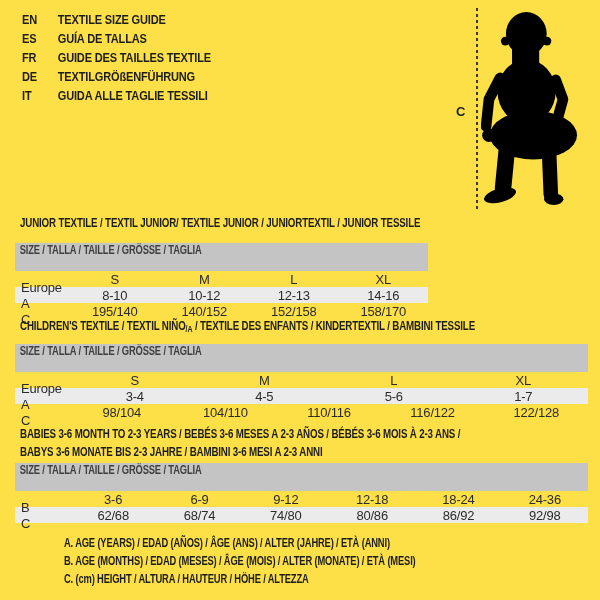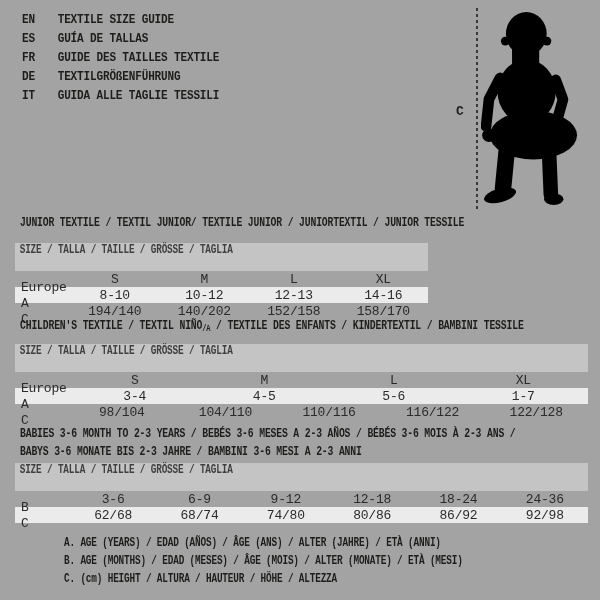--- a/index.html
+++ b/index.html
@@ -1,17 +1,17 @@
 <!DOCTYPE html>
 <html><head>
 <meta charset="utf-8">
 <style>
   html,body{margin:0;padding:0;background:#fff;}
-  .page{position:relative;width:600px;height:600px;background:#a3a3a3;
-        font-family:Liberation Mono, monospace;color:#1d1d1b;overflow:hidden;}
+  .page{position:relative;width:600px;height:600px;background:#fde047;
+        font-family:Liberation Sans, sans-serif;color:#1d1d1b;overflow:hidden;}
 
   
   .lang-block{position:absolute;left:22px;top:12px;}
   .lang-row{height:19px;display:flex;font-weight:bold;font-size:13px;
             letter-spacing:-0.2px;transform:scaleX(0.85);transform-origin:left top;}
   .lang-code{width:42px;}
 
   
   .figure{position:absolute;left:450px;top:6px;width:140px;height:210px;}
   .c-label{position:absolute;left:6px;top:98px;font-size:13px;font-weight:bold;}
@@ -109,22 +109,22 @@
         </div>
         <div class="trow shaded">
           <span class="cell-label">A</span>
           <span class="cell">8-10</span>
           <span class="cell">10-12</span>
           <span class="cell">12-13</span>
           <span class="cell">14-16</span>
         </div>
         <div class="trow">
           <span class="cell-label">C</span>
-          <span class="cell">194/140</span>
-          <span class="cell">140/202</span>
+          <span class="cell">195/140</span>
+          <span class="cell">140/152</span>
           <span class="cell">152/158</span>
           <span class="cell">158/170</span>
         </div>
       </div>
   </div>
 
   <div class="title t1"><span>CHILDREN'S TEXTILE / TEXTIL NIÑO</span><span class="sub">/A</span><span> / TEXTILE DES ENFANTS / KINDERTEXTIL / BAMBINI TESSILE</span></div>
   <div class="table pos1">
     <div class="bar">
       <span class="bar-text">SIZE / TALLA / TAILLE / GRÖSSE / TAGLIA</span>

